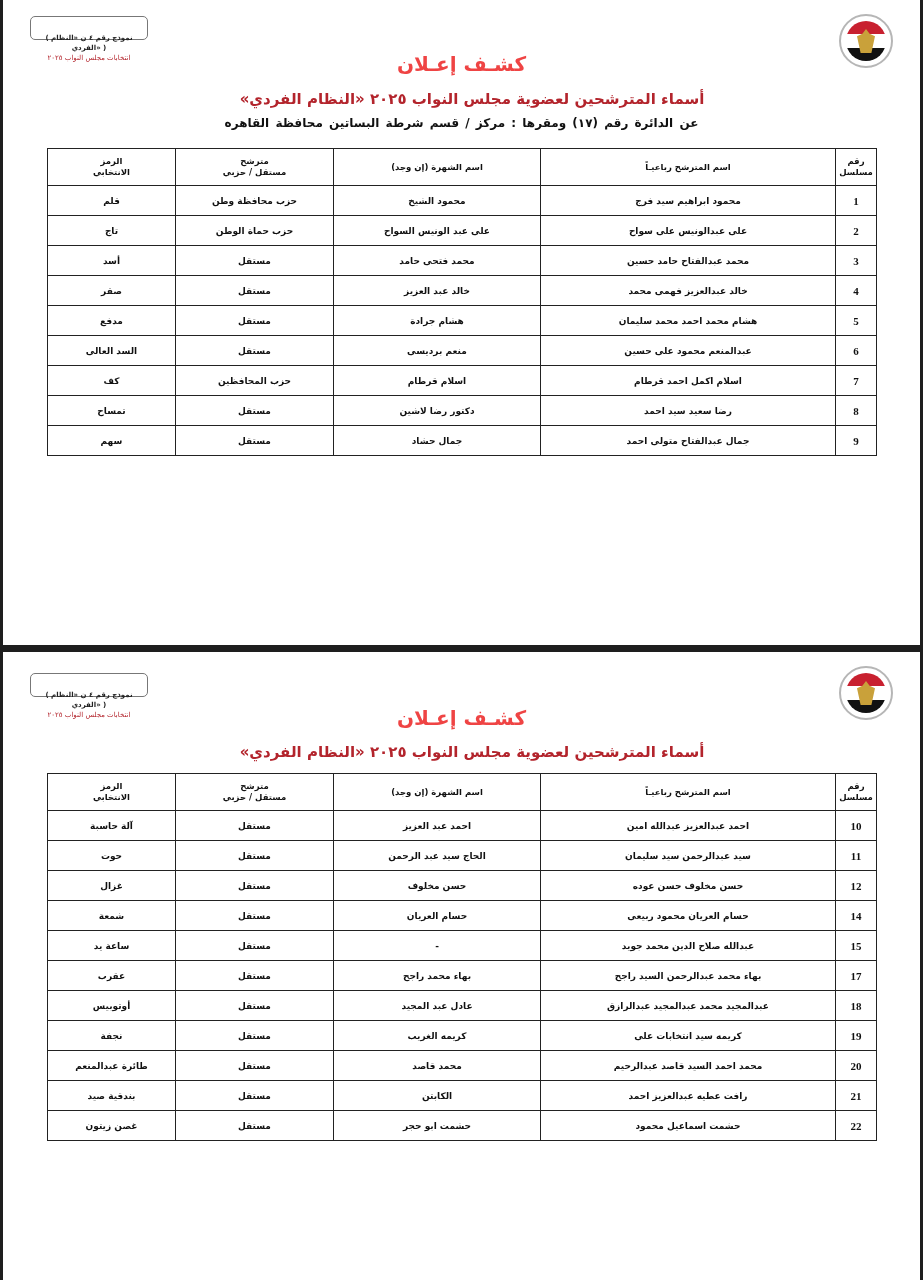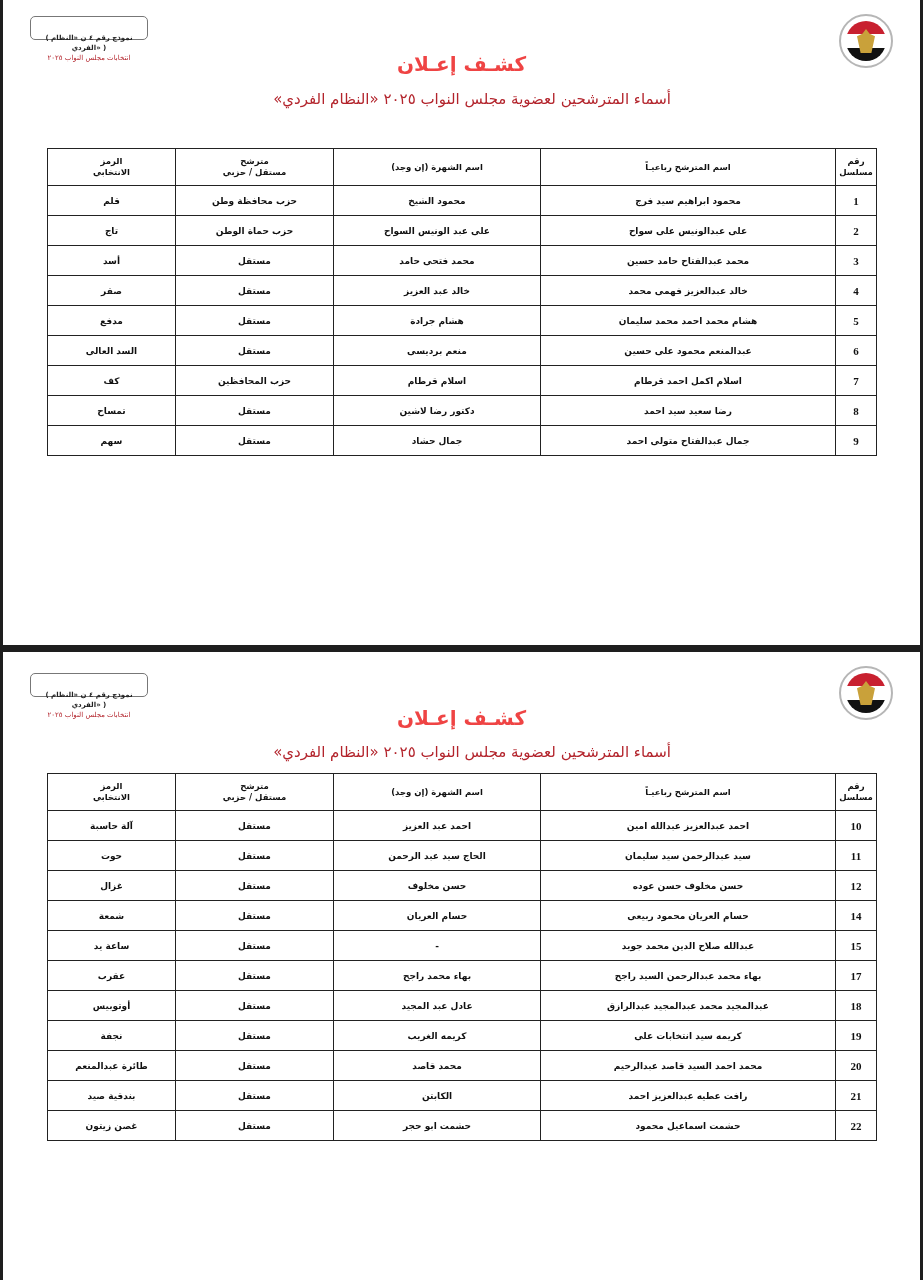--- a/index.html
+++ b/index.html
@@ -29,21 +29,21 @@
   .logo .black { position:absolute; left:0; right:0; top:67%; height:33%; background:#111; }
   .logo .eagle {
     position:absolute; left:50%; top:50%; transform:translate(-50%,-50%);
     width:18px; height:24px; background:#c9a13a; clip-path:polygon(50% 0,70% 20%,100% 30%,80% 100%,20% 100%,0 30%,30% 20%);
   }
   .title {
     position:absolute; left:0; right:0; text-align:center; font-weight:bold;
     font-size:20px; color:#ef4444; direction:rtl;
   }
   .subtitle {
-    position:absolute; left:0; right:0; text-align:center; font-weight:normal;
+    position:absolute; left:0; right:0; text-align:center; font-weight:bold;
     font-size:15px; color:#b3242c; direction:rtl;margin-left:21px;
   }
   .district {
     position:absolute; left:0; right:0; text-align:center; font-weight:bold;
     font-size:12px; color:#111; direction:rtl; word-spacing:2px;
   }
   table.cands {
     position:absolute; left:44px; width:829px; border-collapse:collapse; direction:rtl;
     table-layout:fixed; font-size:9px;
   }
@@ -71,20 +71,21 @@
   <div class="logo" style="top:14px;">
     <div class="ring">
         <div class="red"></div>
         <div class="white"></div>
         <div class="black"></div>
         <div class="eagle"></div>
       </div>
   </div>
   <div class="title" style="top:52px;">كشـف إعـلان</div>
   <div class="subtitle" style="top:90px;">أسماء المترشحين لعضوية مجلس النواب ٢٠٢٥ «النظام الفردي»</div>
+  <div class="district" style="top:116px;">عن الدائرة رقم  (١٧)    ومقرها : مركز / قسم شرطة  البساتين    محافظة  القاهره</div>
 
   <table class="cands" style="top:148px;">
     <colgroup>
         <col class="c-serial">
         <col class="c-name">
         <col class="c-nick">
         <col class="c-type">
         <col class="c-symbol">
       </colgroup>
     <thead>

